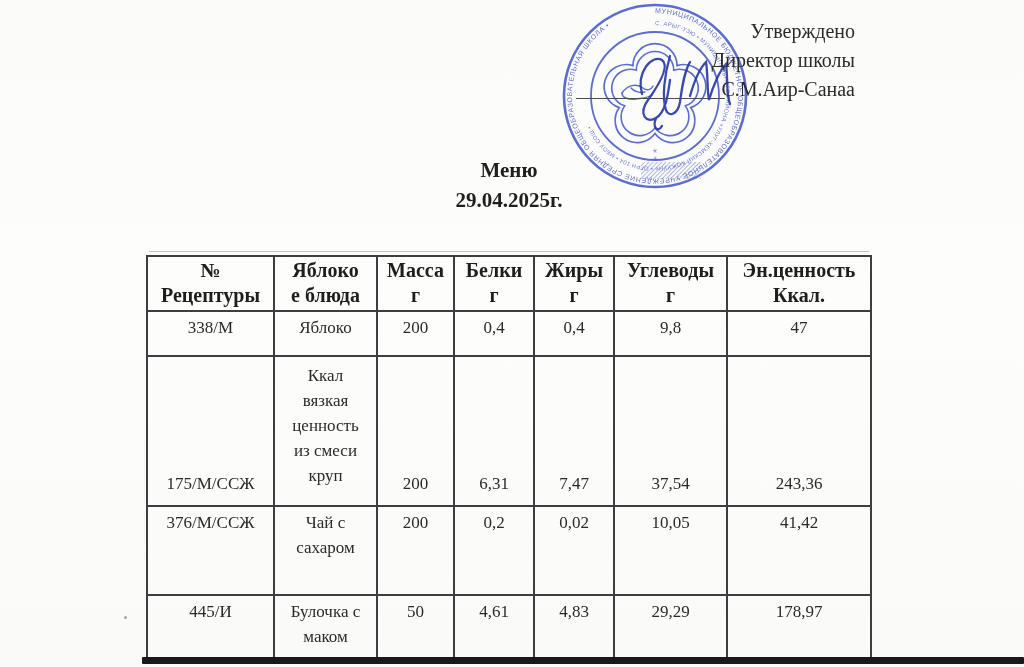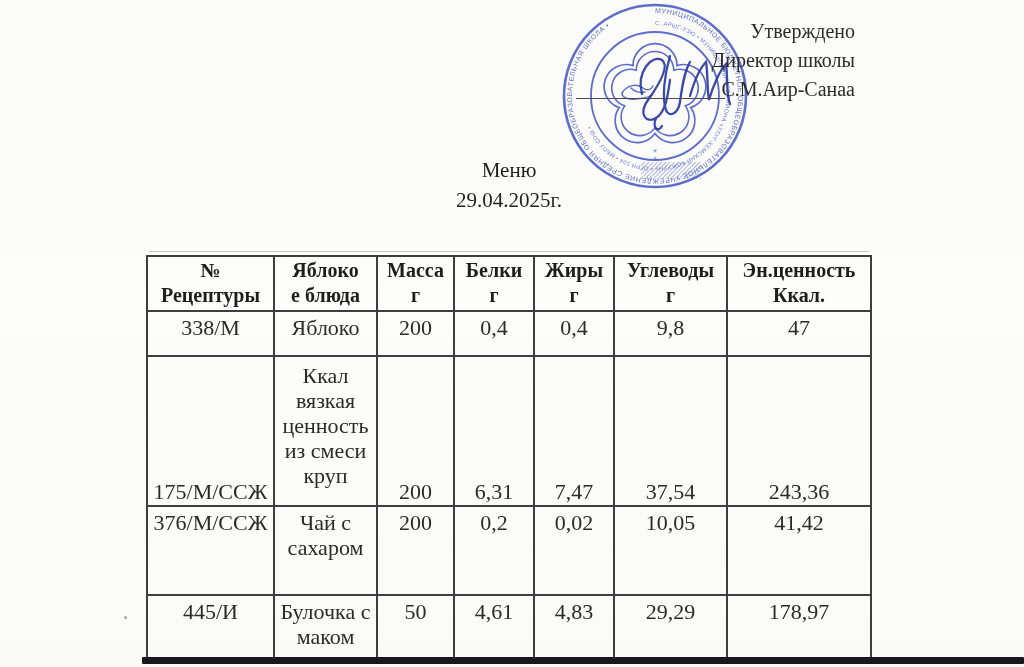--- a/index.html
+++ b/index.html
@@ -18,47 +18,47 @@
     position:absolute; left:576px; top:98px; width:149px; height:0;
     border-top:1.6px solid #4c4c50; z-index:4;
   }
   
   .stamp { position:absolute; left:555px; top:-4px; width:200px; height:200px; opacity:.82; z-index:2; }
   .stamp text { font-family:"Liberation Sans","DejaVu Sans",sans-serif; fill:#3b4ec4; }
   .signature { position:absolute; left:612px; top:42px; width:140px; height:92px; z-index:3; }
   
   .title-block {
     position:absolute; left:148px; top:155px; width:722px; text-align:center;
-    font-weight:normal; font-size:21px; line-height:30px; color:#1f1f1f; z-index:5;
+    font-weight:bold; font-size:21px; line-height:30px; color:#1f1f1f; z-index:5;
   }
   
   .tbl-ghost-line { position:absolute; left:149px; top:251px; width:720px; height:0;
     border-top:1px solid rgba(70,70,70,.30); }
   table.menu {
     position:absolute; left:146px; top:255px; width:724px;
     border-collapse:collapse; table-layout:fixed; z-index:5;
   }
   table.menu th, table.menu td {
     border:2px solid #3e3e41; overflow:hidden;
   }
   table.menu th {
     font-size:20px; font-weight:bold; line-height:25px;
     text-align:center; vertical-align:middle; padding:1px 0 2px; color:#1e1e1e;
   }
   table.menu td {
-    font-size:22px; font-weight:normal; line-height:25px;
+    font-size:17px; font-weight:normal; line-height:25px;
     text-align:center; vertical-align:top; padding:3px 2px 0; color:#2a2a2a;
   }
   table.menu th span, table.menu td span { display:block; }
   tr.row-head { height:55px; }
   tr.row-1 { height:45px; }
   tr.row-2 { height:150px; }
   tr.row-3 { height:89px;padding-left:36px; }
   tr.row-4 { height:64px; }
-  tr.row-2 td { vertical-align:bottom; padding:0 2px 1px; }
+  tr.row-2 td { vertical-align:bottom; padding:0 2px 9px; }
   tr.row-2 td.dish-cell { vertical-align:top; padding:6px 2px 0; }
   
   .scan-band { position:absolute; left:142px; top:657px; width:882px; height:7px;
     background:#19191b; border-radius:1px; z-index:6; }
   .scan-speck { position:absolute; left:124px; top:616px; width:3px; height:3px;
     background:rgba(80,80,80,.5); border-radius:50%; }
 </style>
 </head>
 <body>
 

